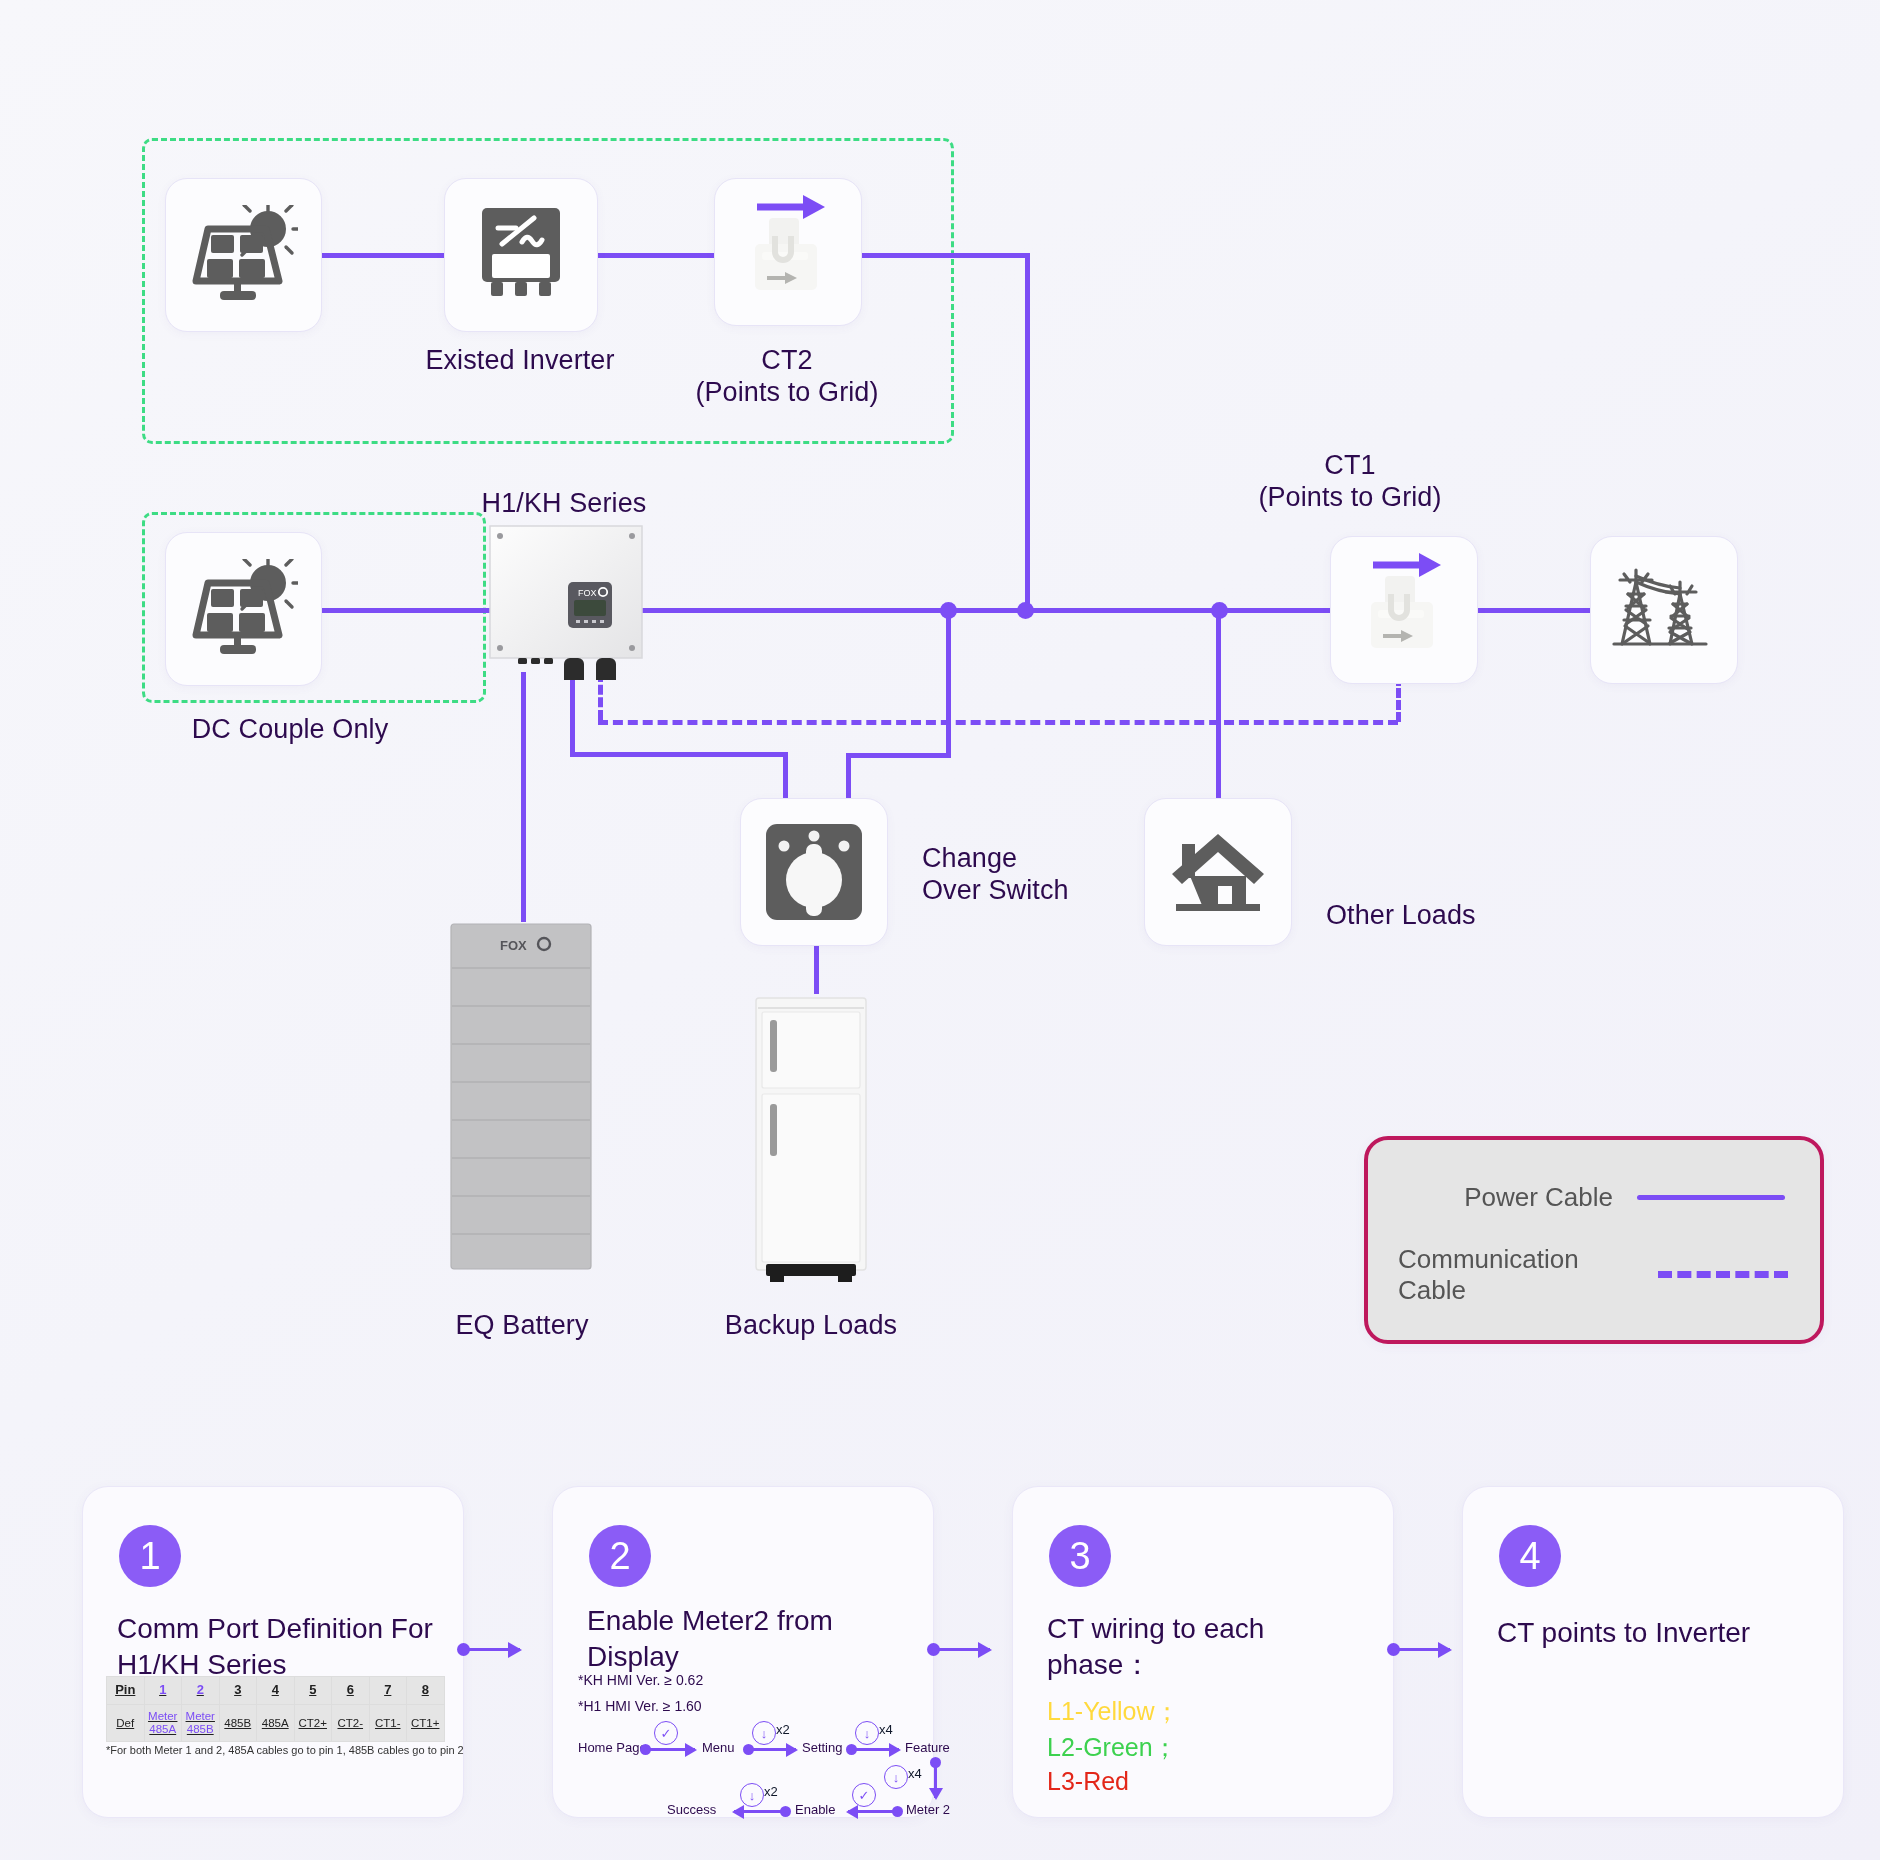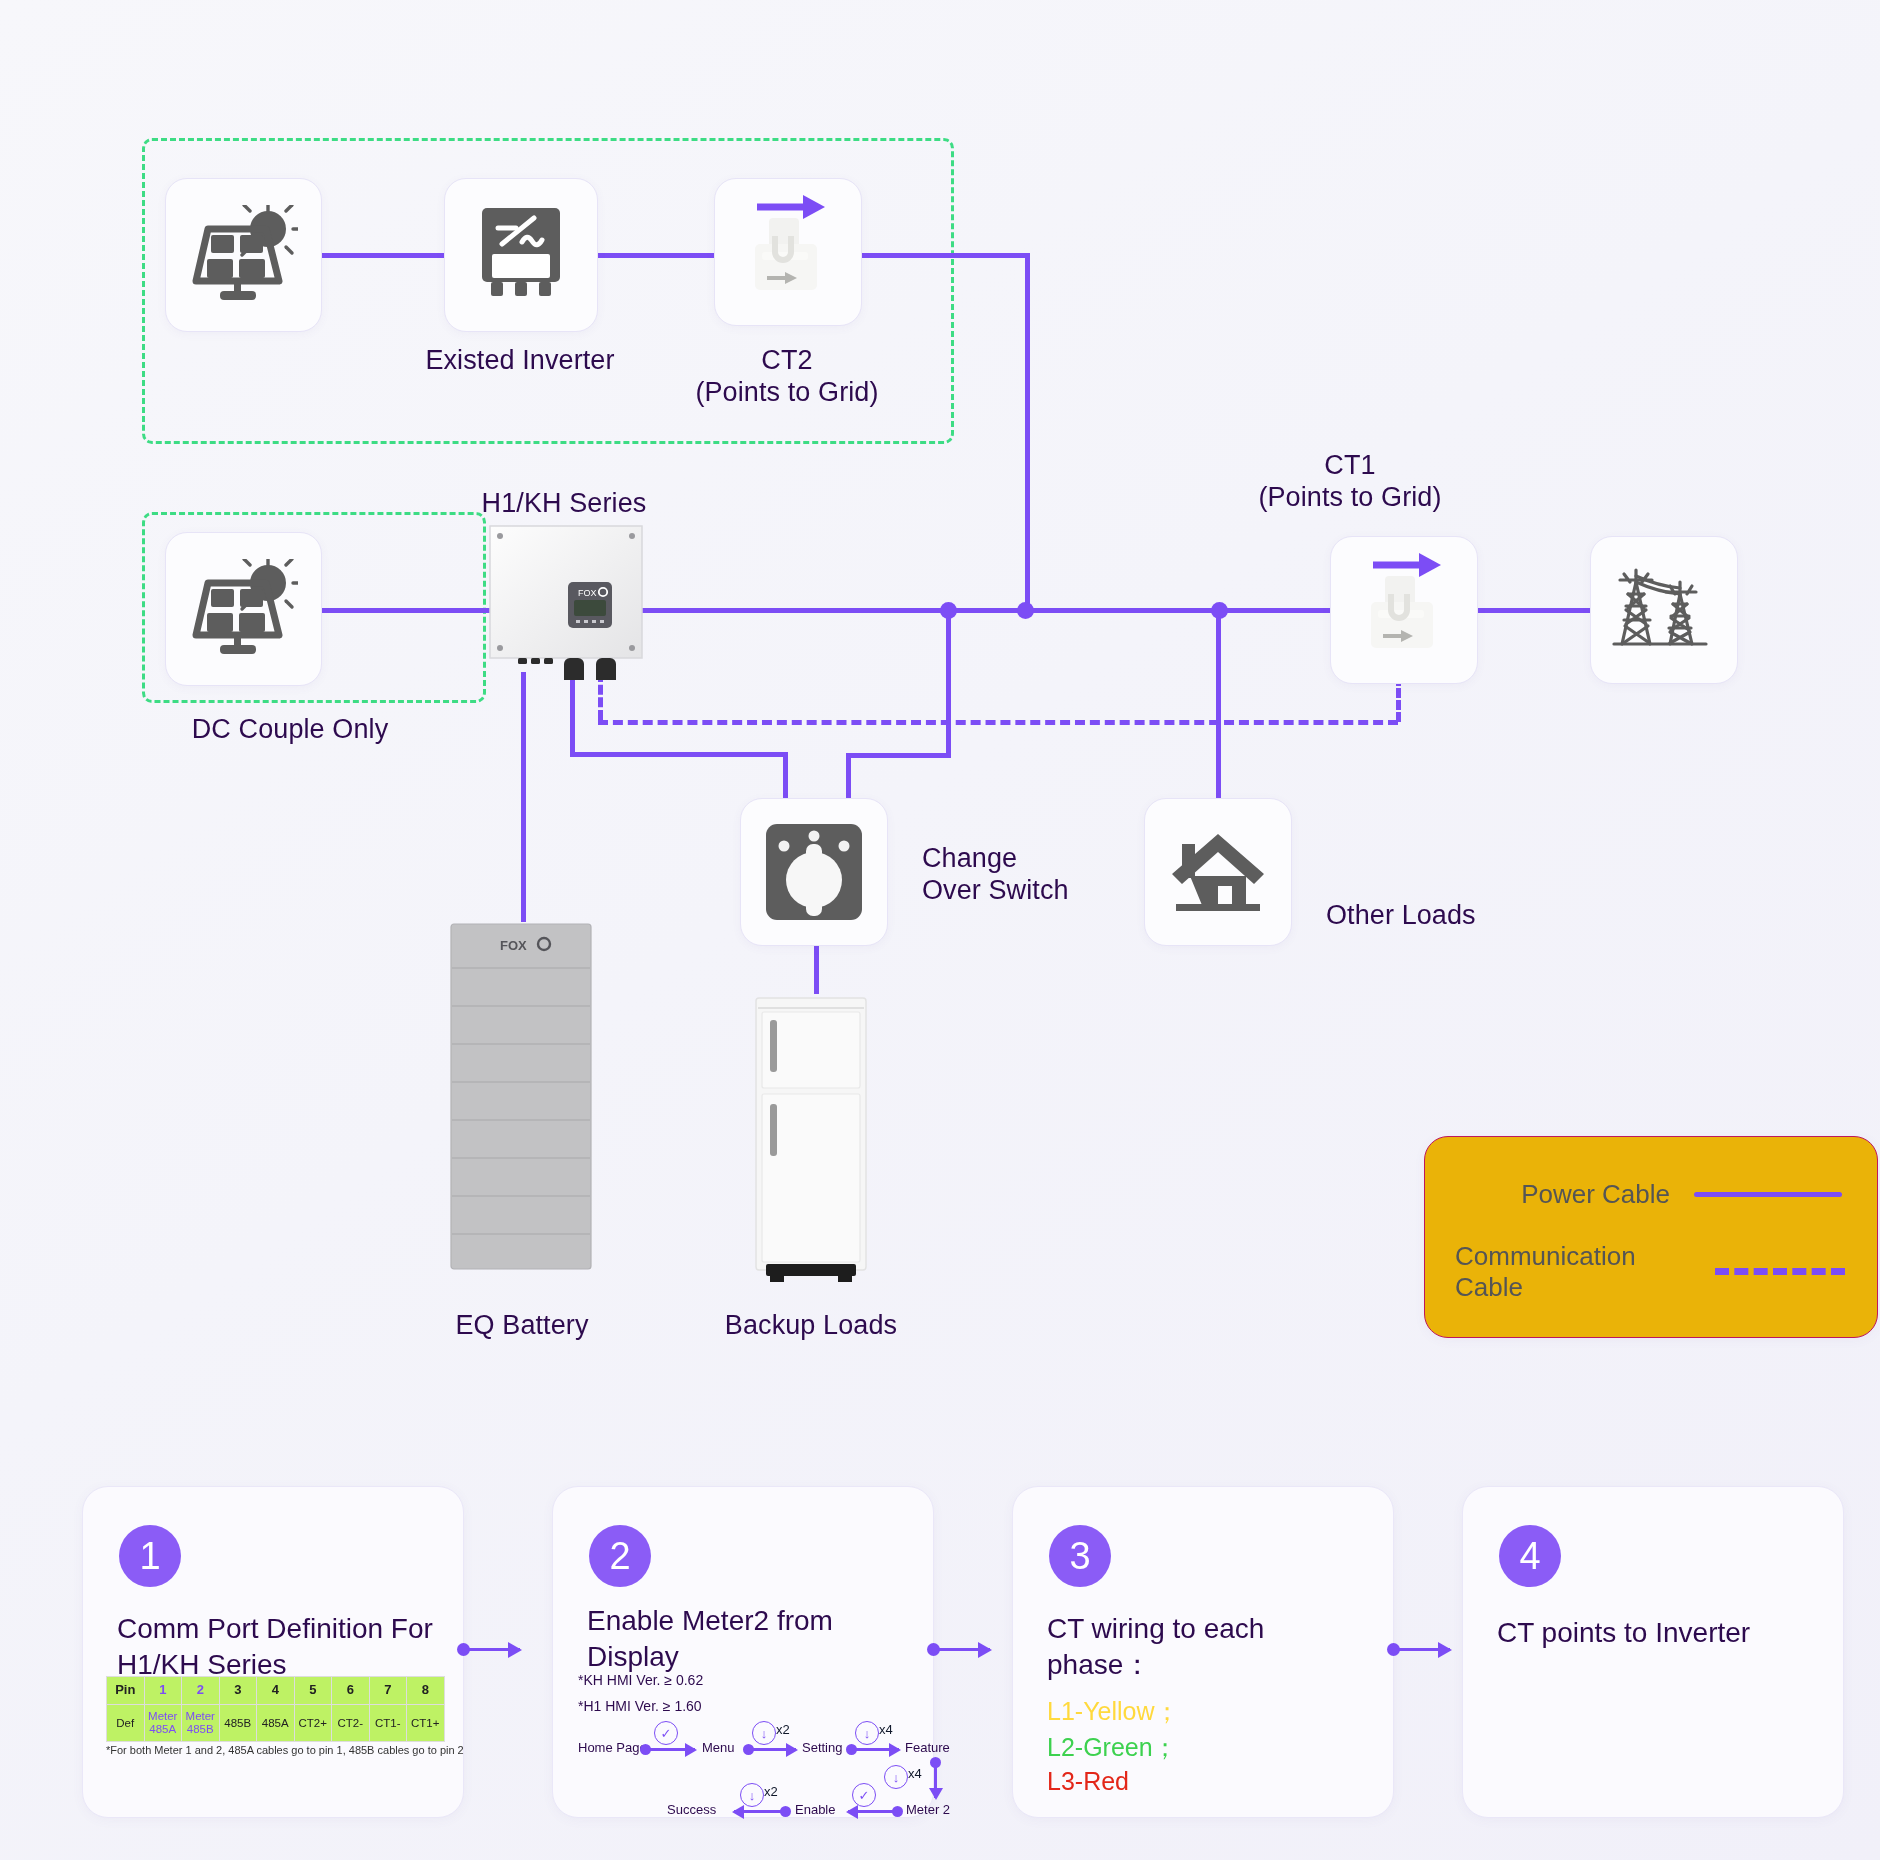--- a/index.html
+++ b/index.html
@@ -30,22 +30,22 @@
   
   .wire{position:absolute;background:#7c4df5;}
   .wire-h{height:5px;}
   .wire-v{width:5px;}
   .dot{position:absolute;width:17px;height:17px;border-radius:50%;background:#7c4df5;}
   .commseg{position:absolute;border-color:#7c4df5;}
   .comm-h{border-top:5px dashed #7c4df5;height:0;}
   .comm-v{border-left:5px dashed #7c4df5;width:0;}
   
   .legend{
-    position:absolute;left:1424px;top:1136px;width:452px;height:200px;
-    background:#eab308;border:1px solid #be185d;border-radius:24px;
+    position:absolute;left:1364px;top:1136px;width:452px;height:200px;
+    background:#e5e5e5;border:4px solid #be185d;border-radius:24px;
     box-shadow:0 2px 12px rgba(90,70,160,.05);
   }
   .legend-row{position:absolute;display:flex;align-items:center;}
   .legend-txt{color:#555;font-size:26px;line-height:1.18;text-align:right;}
   .legend-solid{width:148px;height:5px;background:#7c4df5;border-radius:3px;}
   .legend-dash{width:148px;height:0;border-top:7px dashed #7c4df5;}
   
   .step{
     position:absolute;top:1486px;width:380px;height:330px;
     background:#fbfafe;border:1px solid #eae7f8;border-radius:26px;
@@ -65,21 +65,21 @@
     content:"";position:absolute;left:-7px;top:-5px;width:13px;height:13px;
     border-radius:50%;background:#7c4df5;
   }
   .step-arrow::after{
     content:"";position:absolute;right:-2px;top:-6px;
     border-left:14px solid #7c4df5;border-top:8px solid transparent;
     border-bottom:8px solid transparent;
   }
   
   .pintable{position:absolute;left:106px;top:1676px;border-collapse:collapse;
-    font-size:11.5px;color:#222;background:#bef264;}
+    font-size:11.5px;color:#222;background:#e5e5e5;text-decoration:underline;}
   .pintable td{border:1px solid #ddd;text-align:center;padding:5px 0;width:36.5px;
     height:17px;line-height:1.15;}
   .pintable td.hdr{font-weight:bold;font-size:13px;}
   .pintable td.pk{color:#7c4df5;}
   .pinnote{position:absolute;left:106px;top:1744px;font-size:11px;color:#333;}
   
   .fl{position:absolute;font-size:13px;color:#2d0a4e;}
   .fl-arrow{position:absolute;height:3px;background:#7c4df5;}
   .fl-arrow::before{content:"";position:absolute;left:-5px;top:-4px;width:11px;height:11px;
     border-radius:50%;background:#7c4df5;}

